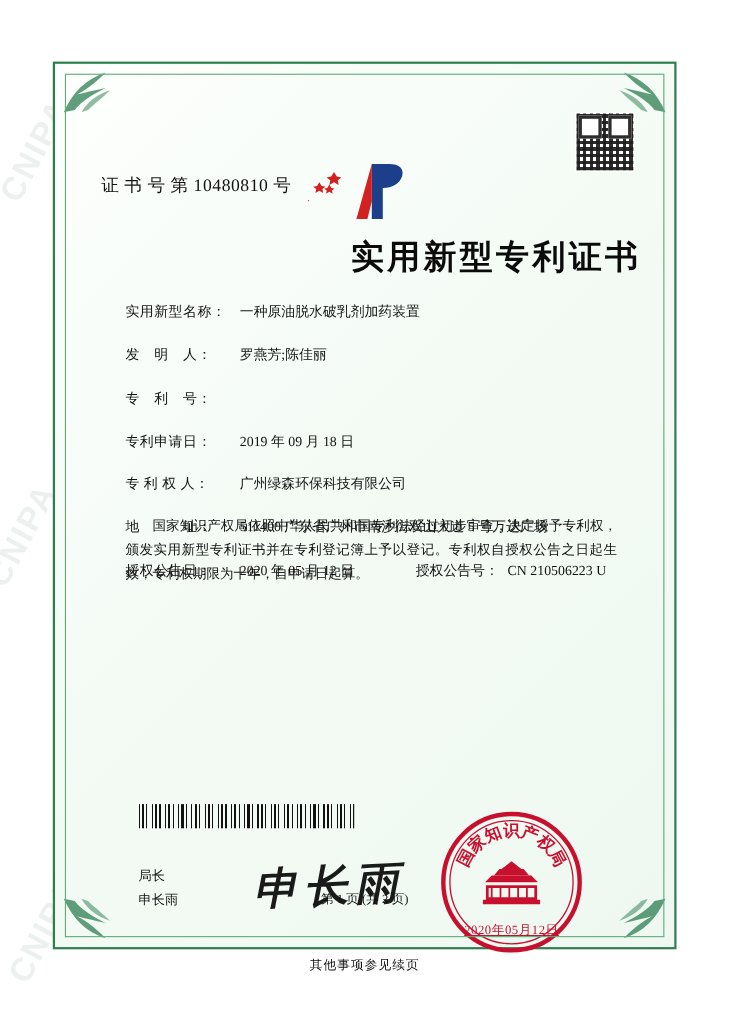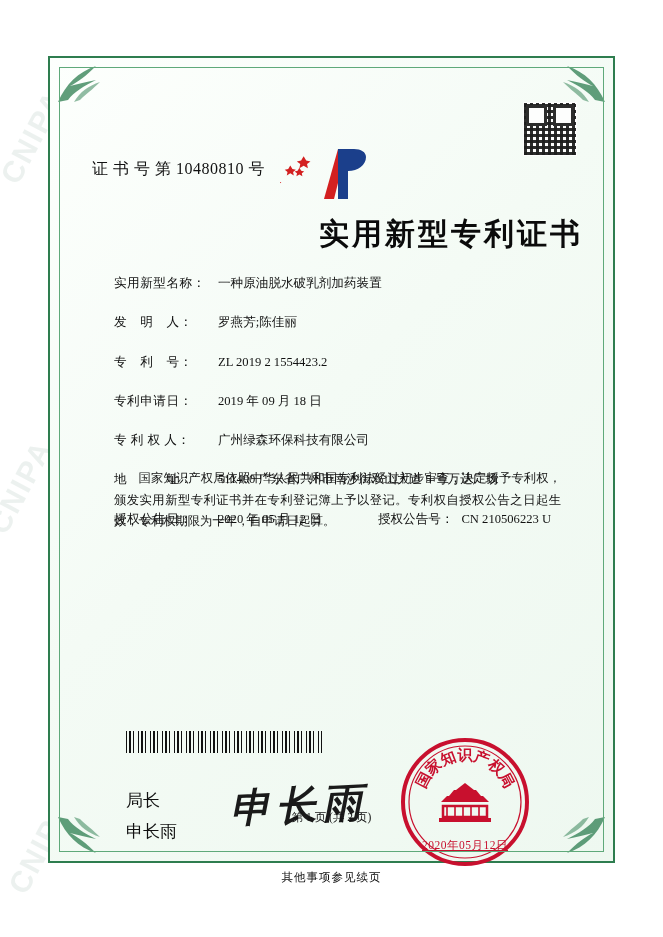--- a/index.html
+++ b/index.html
@@ -152,21 +152,21 @@
     background-image: repeating-linear-gradient(90deg,
       #111 0 1px, transparent 1px 3px,
       #111 3px 5px, transparent 5px 7px,
       #111 7px 8px, transparent 8px 12px);
   }
 
   
   .sig-label {
     position: absolute;
     left: 46px; top: 700px;
-    font-size: 17px;
+    font-size: 12px;
     line-height: 1.8;
     color: #111;
   }
   .sig-hand {
     position: absolute;
     left: 150px; top: 692px;
     font-size: 40px;
     font-family: "DejaVu Serif", serif;
     font-style: italic;
     font-weight: bold;
@@ -264,21 +264,20 @@
         <div class="val">一种原油脱水破乳剂加药装置</div>
       </div>
 
       <div class="row">
         <div class="lab">发　明　人：</div>
         <div class="val">罗燕芳;陈佳丽</div>
       </div>
 
       <div class="row">
         <div class="lab">专　利　号：</div>
-        <div class="val">ZL 2019 2 1554423.2</div>
       </div>
 
       <div class="row">
         <div class="lab">专利申请日：</div>
         <div class="val">2019 年 09 月 18 日</div>
       </div>
 
       <div class="row">
         <div class="lab">专 利 权 人：</div>
         <div class="val">广州绿森环保科技有限公司</div>

